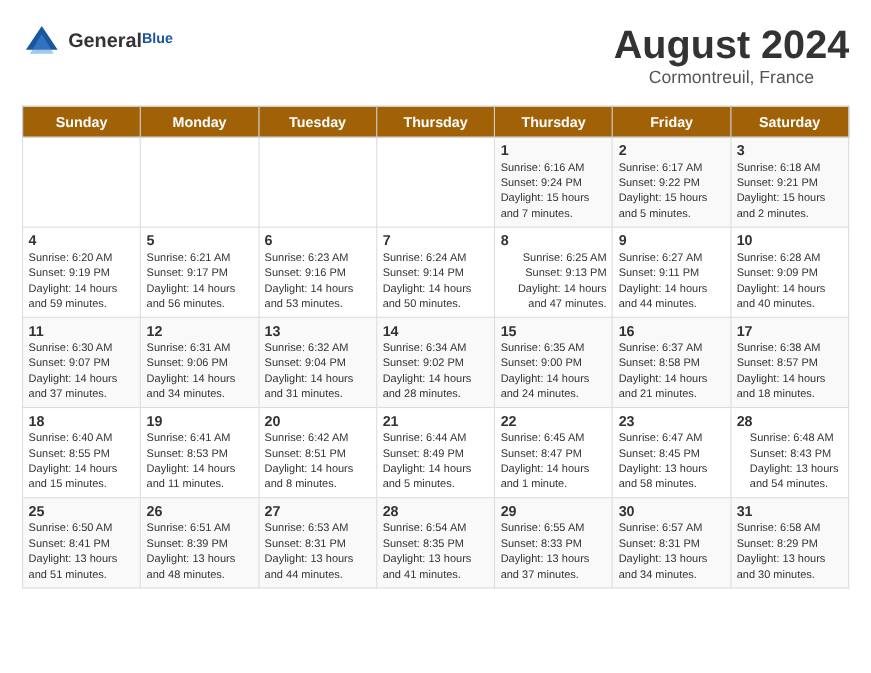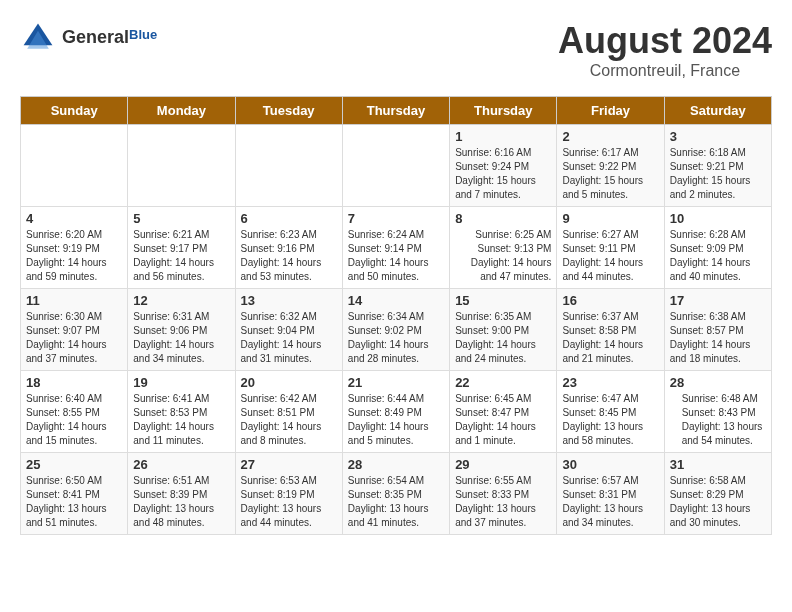--- a/index.html
+++ b/index.html
@@ -321,21 +321,21 @@
         <td>
           <span class="day-num">26</span>
           <div class="day-info" style="white-space: pre-line;">Sunrise: 6:51 AM
 Sunset: 8:39 PM
 Daylight: 13 hours
 and 48 minutes.</div>
         </td>
         <td>
           <span class="day-num">27</span>
           <div class="day-info" style="white-space: pre-line;">Sunrise: 6:53 AM
-Sunset: 8:19 PM
+Sunset: 8:31 PM
 Daylight: 13 hours
 and 44 minutes.</div>
         </td>
         <td>
           <span class="day-num">28</span>
           <div class="day-info" style="white-space: pre-line;">Sunrise: 6:54 AM
 Sunset: 8:35 PM
 Daylight: 13 hours
 and 41 minutes.</div>
         </td>

